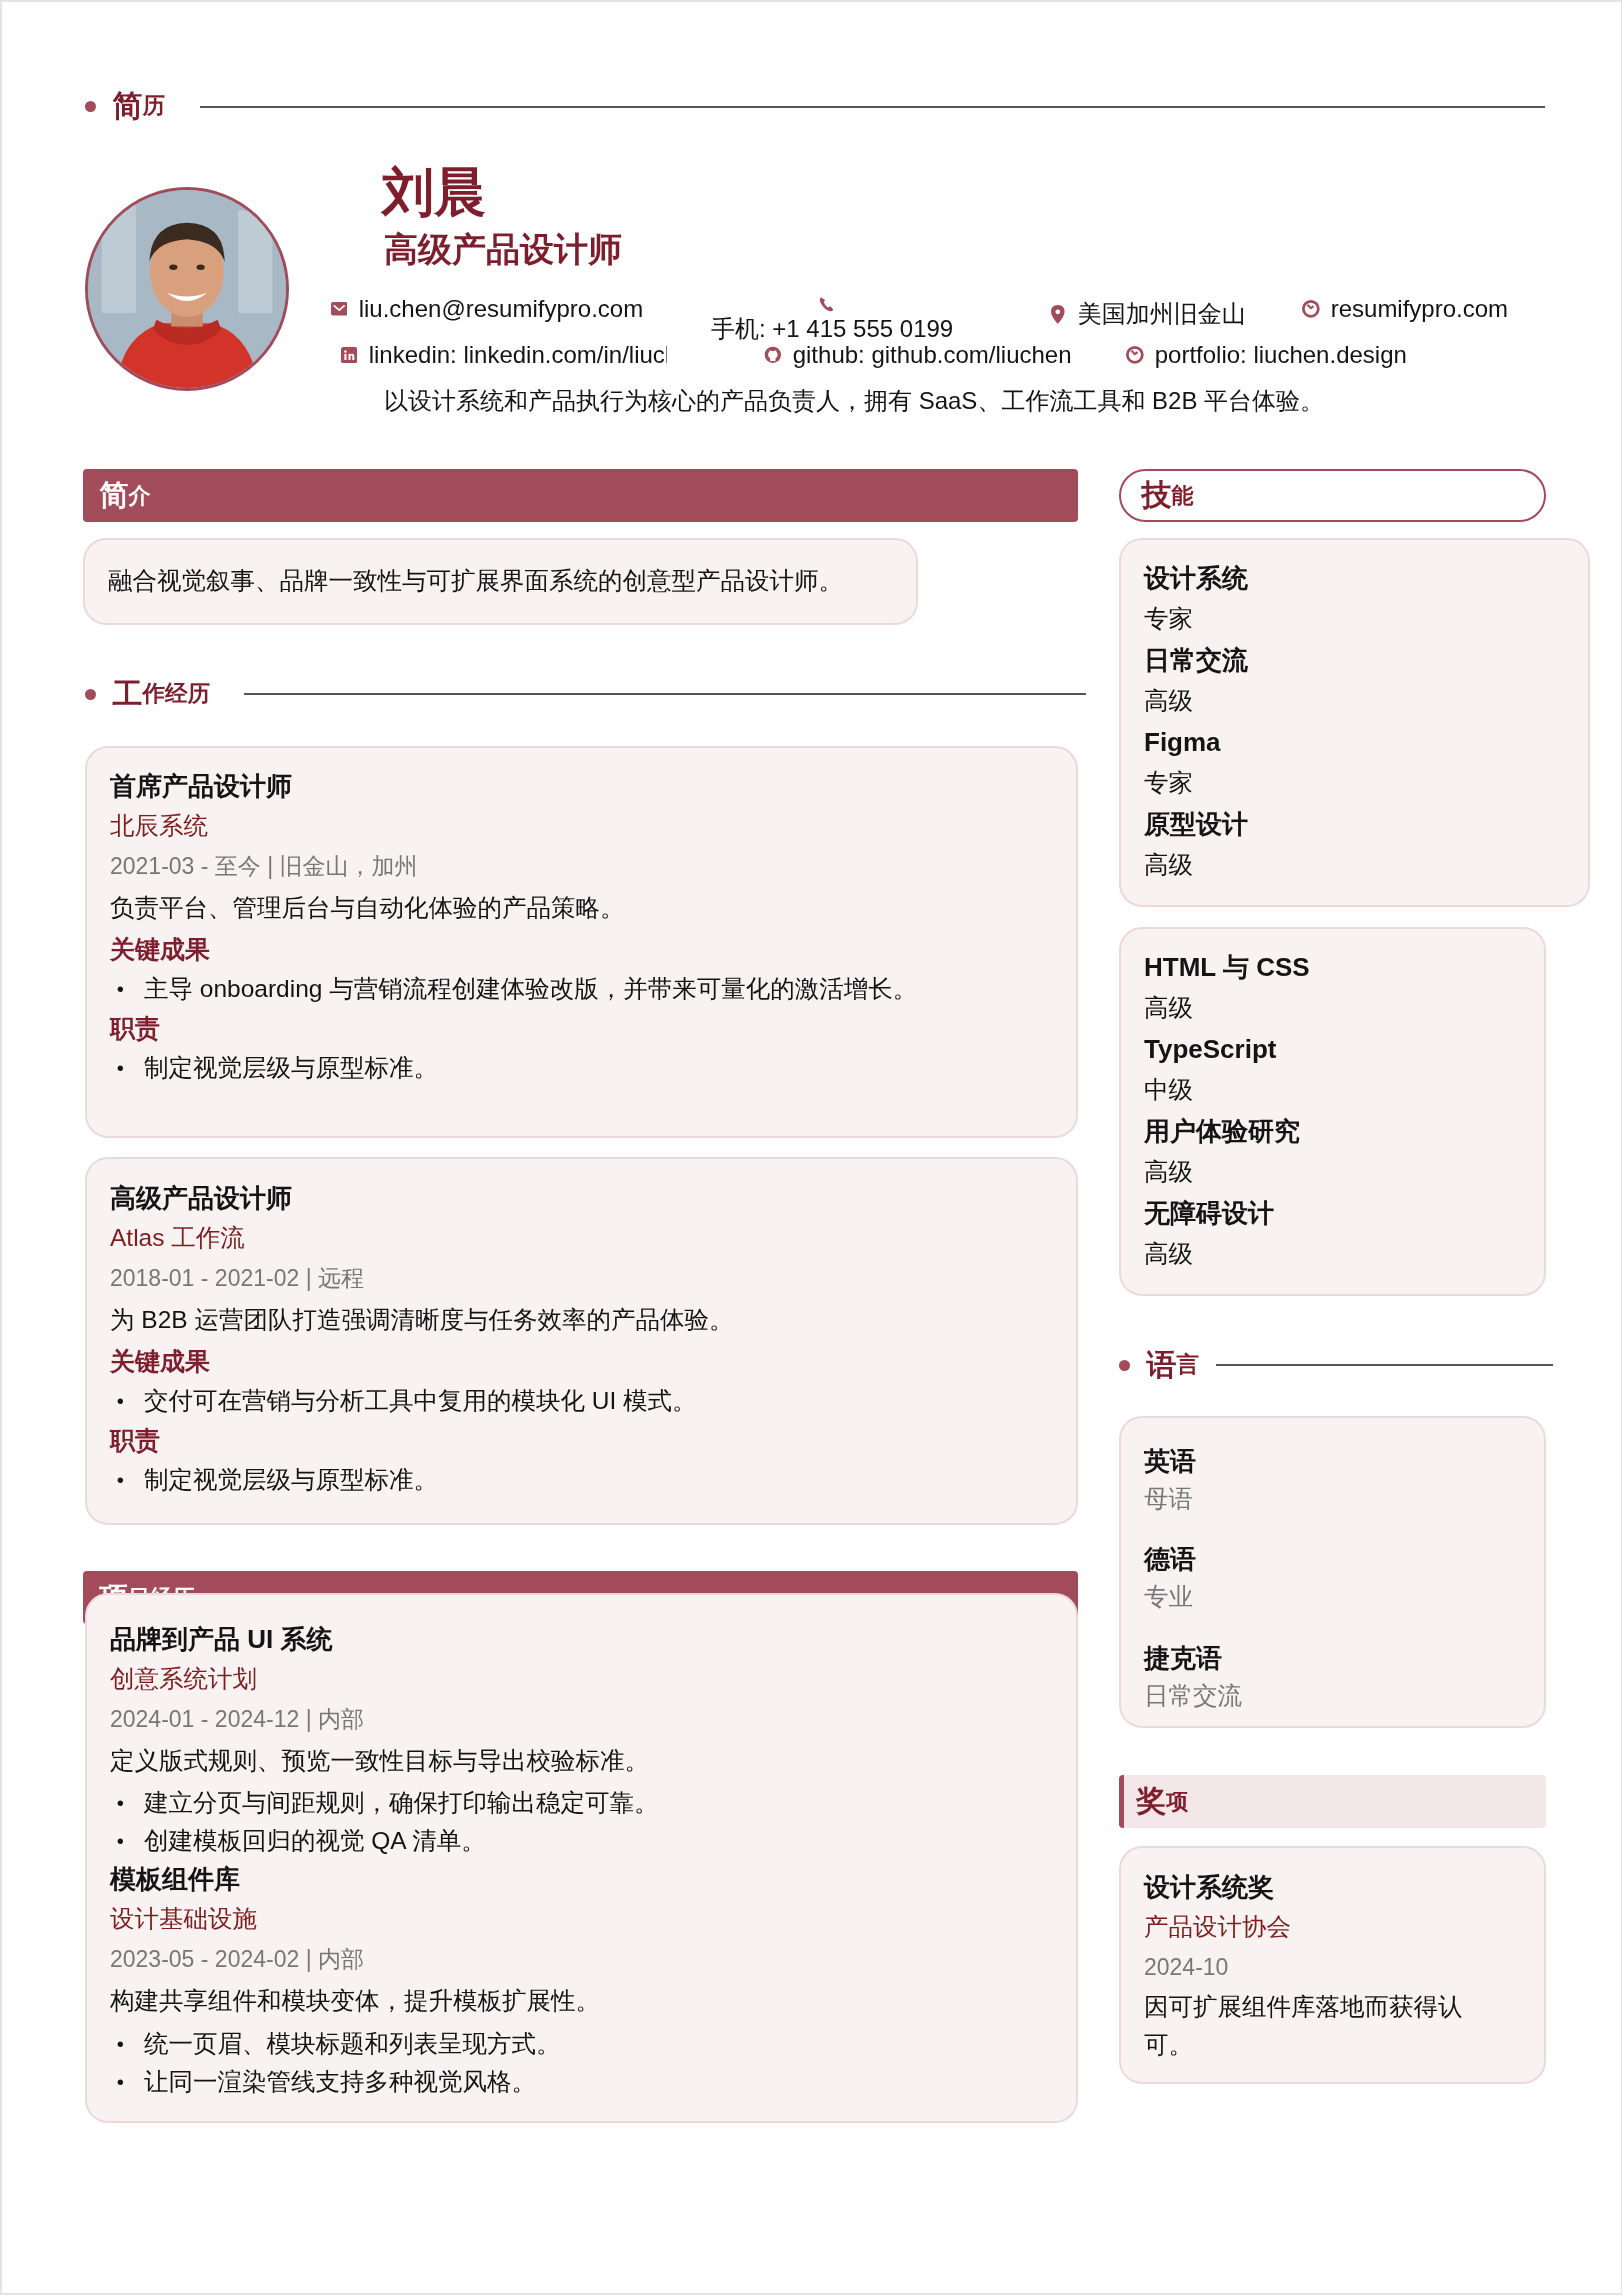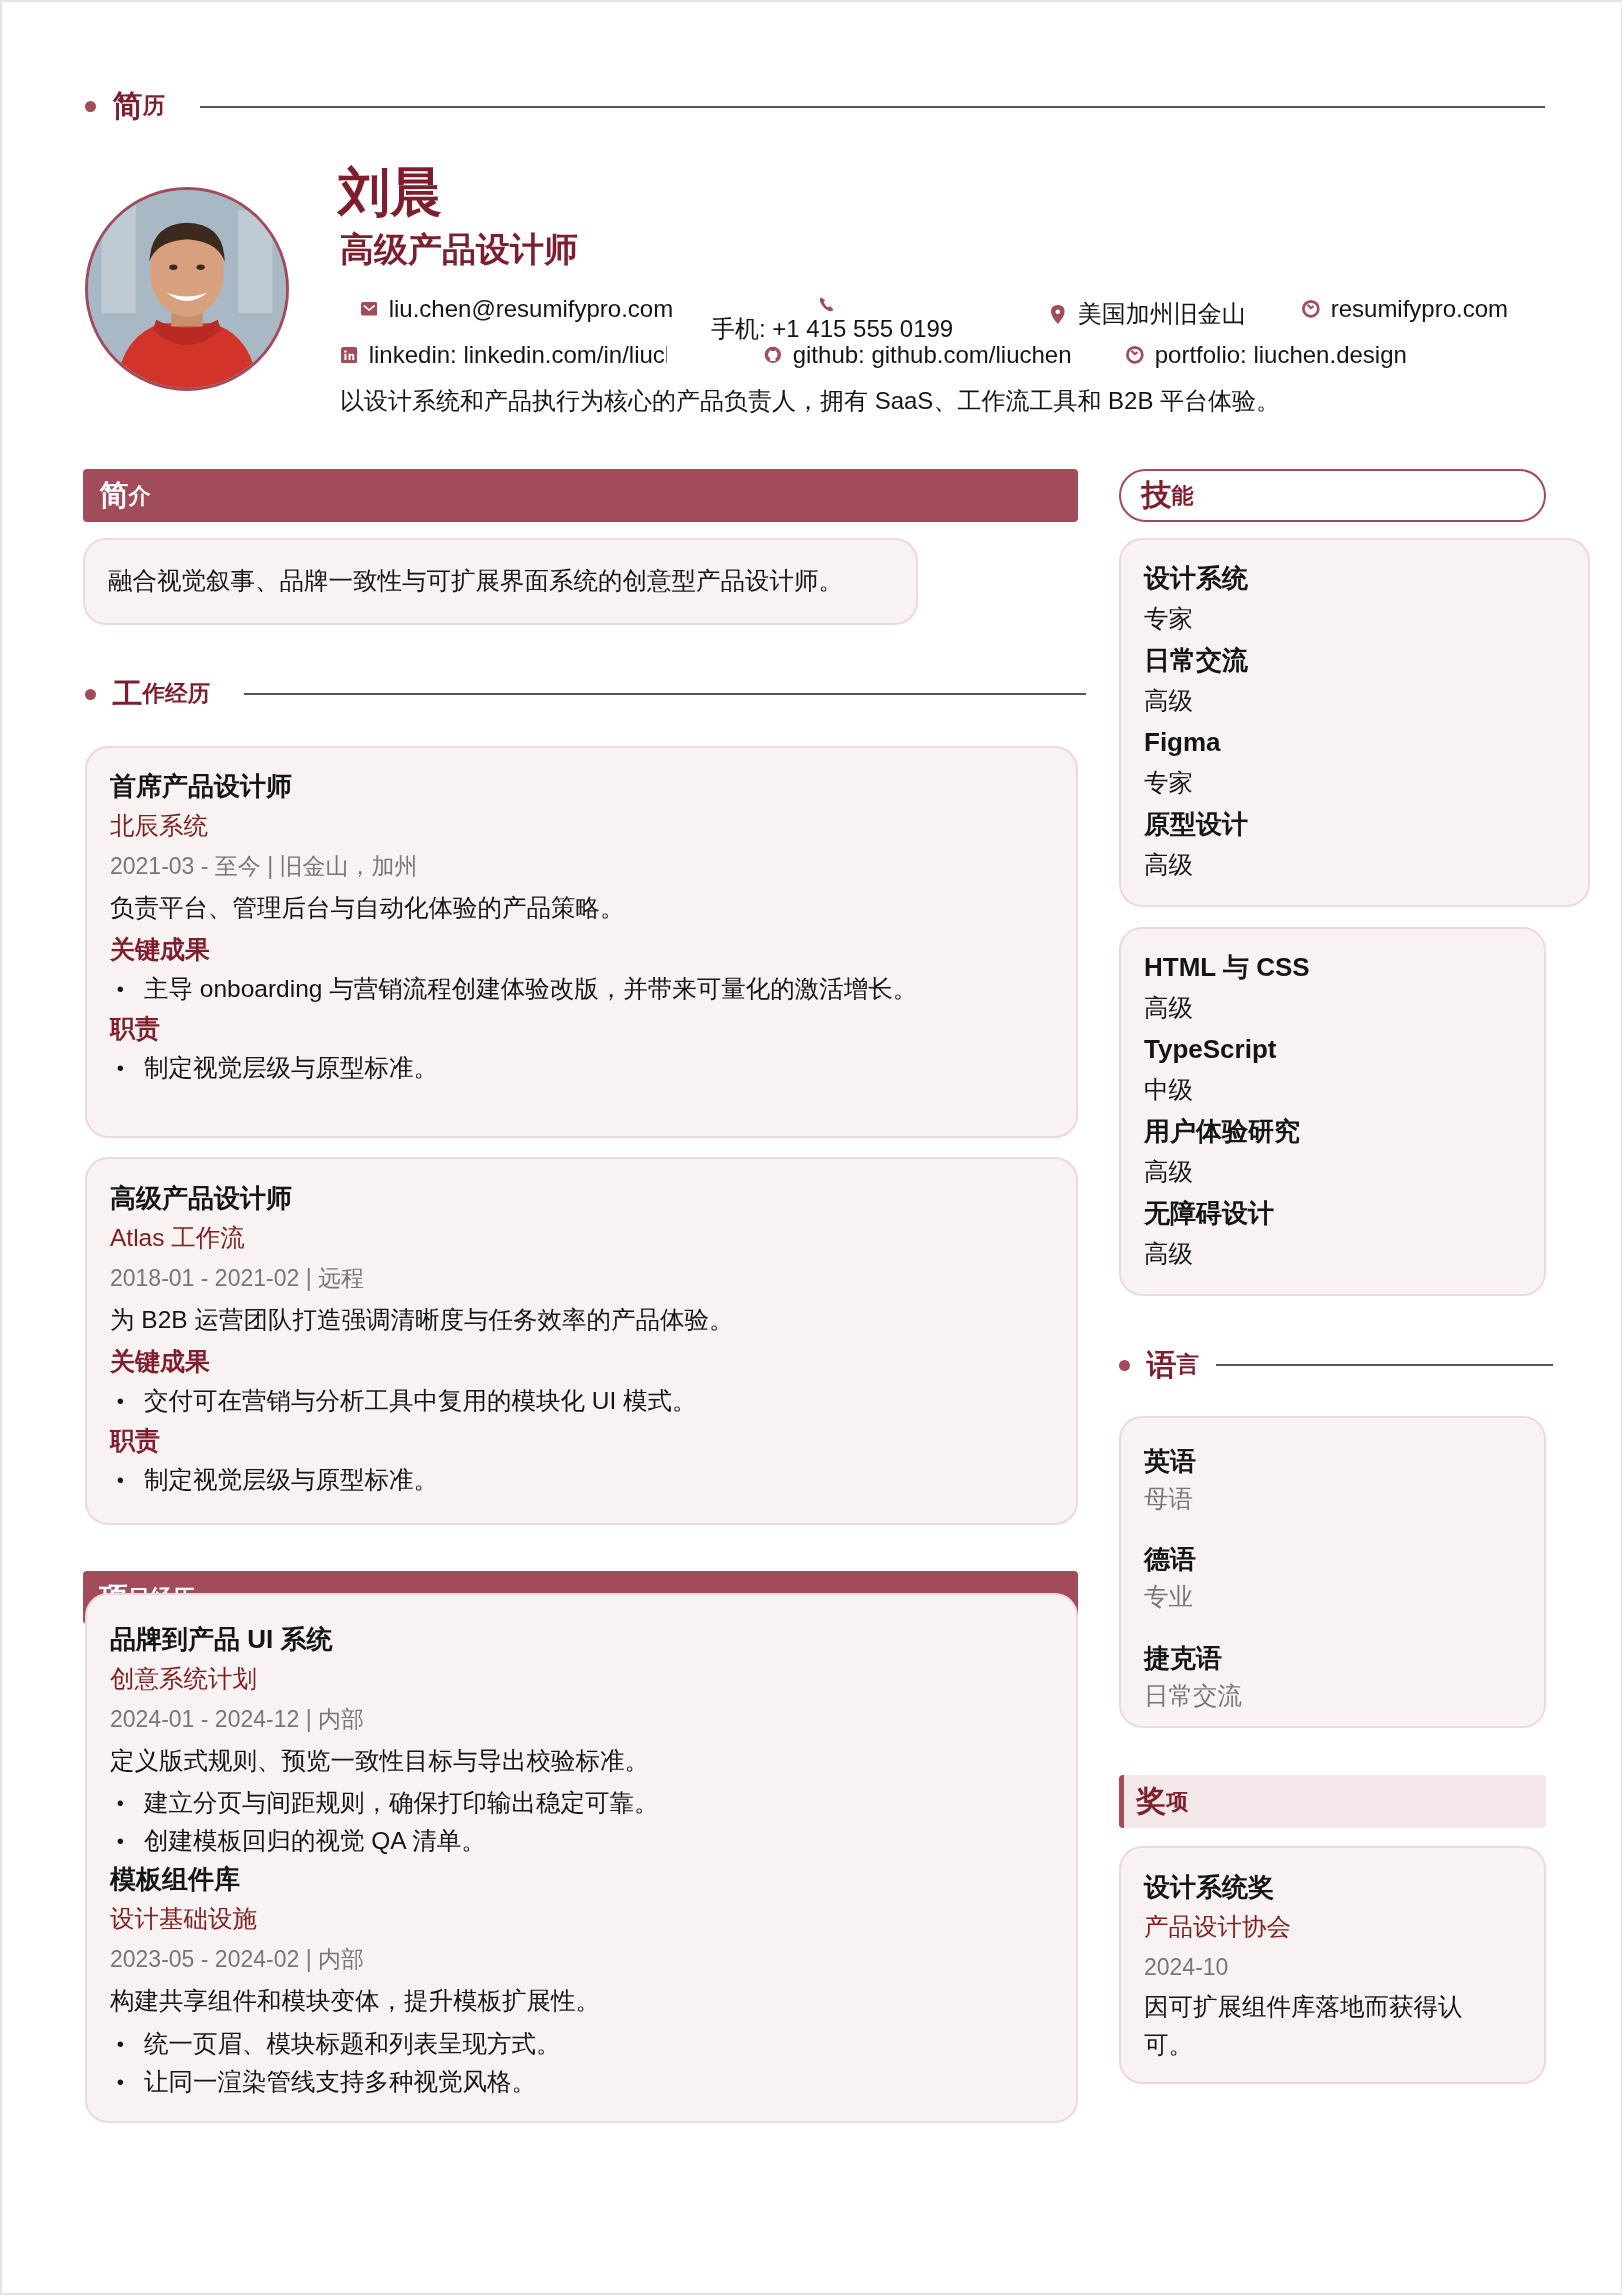--- a/index.html
+++ b/index.html
@@ -2,21 +2,21 @@
 <html style="font-size:11px"><head>
   <meta charset="utf-8">
   <style>
     * { box-sizing: border-box; margin: 0; padding: 0; }
     html, body { width: 1623px; height: 2295px; background: #e4e4e4; }
     body { font-family: "Liberation Sans", "DejaVu Sans", sans-serif; color: #141414; }
     .page {
       position: absolute; left: 2px; top: 2px; width: 1619px; height: 2291px;
       background: #ffffff; overflow: hidden;
     }
-    .abs { position: absolute; }
+    .abs { position: absolute; margin-left: 44px; }
 
     
     .dot-heading { position: absolute; display: flex; align-items: center; }
     .dot { width: 11px; height: 11px; border-radius: 50%; background: #a24b5a; flex: none; }
     .h-big { font-weight: bold; color: #7e1e2d; font-size: 30px; line-height: 1; }
     .h-small { font-weight: bold; color: #7e1e2d; font-size: 22.5px; line-height: 1; }
     .rule { position: absolute; height: 2px; background: #555555; }
 
     
     .photo {
@@ -99,21 +99,21 @@
       <path d="M90 105 Q92 50 145 48 Q200 50 200 105 Q190 75 145 72 Q100 75 90 105 Z" fill="#3a2a20"></path>
       <path d="M115 150 Q145 175 175 150 Q145 162 115 150 Z" fill="#ffffff"></path>
       <ellipse cx="125" cy="113" rx="6" ry="4" fill="#3b2a20"></ellipse>
       <ellipse cx="165" cy="113" rx="6" ry="4" fill="#3b2a20"></ellipse>
     </svg>
   </div>
 
   <div class="abs name">刘晨</div>
   <div class="abs role">高级产品设计师</div>
 
-  <div class="contact" style="left:358px; top:293px;">
+  <div class="contact" style="left:328px; top:293px;">
     <span class="ic">
       <svg width="16.4" height="13.6" viewBox="0 0 24 20">
           <rect x="0" y="0" width="24" height="20" rx="3" fill="#a24b5a"></rect>
           <path d="M4 5 L12 12 L20 5" stroke="#fff" stroke-width="2.5" fill="none"></path>
         </svg>
     </span>
     <span>liu.chen@resumifypro.com</span>
   </div>
   <div class="contact" style="left:709px; top:293px;flex-direction:column;">
     <span class="ic">

